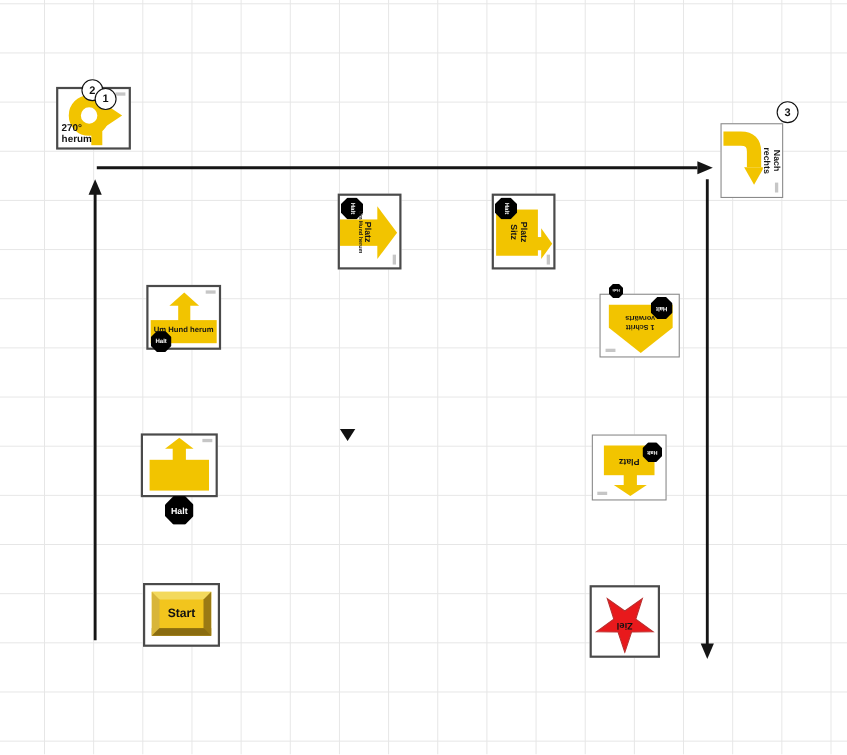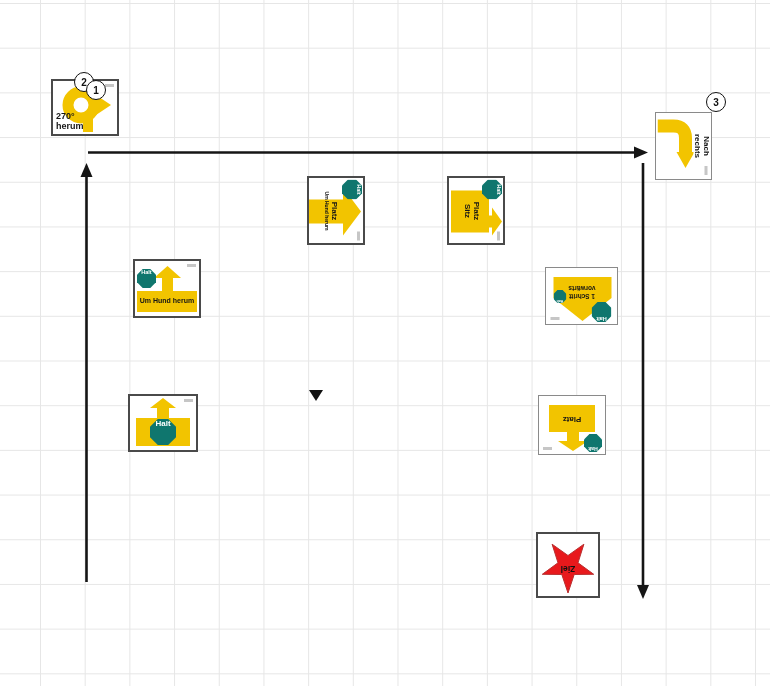--- a/index.html
+++ b/index.html
@@ -14,23 +14,23 @@
     background-position:40px 3px;
   }
   .overlay { position:absolute; left:0; top:0; width:770px; height:686px; }
   .sign { position:absolute; background:#fff; box-sizing:border-box; }
   .b-dark { border:2px solid #4a4a4a; }
   .b-lite { border:1.5px solid #8a8a8a; }
   .inner { position:absolute; left:50%; top:50%; }
   .r90  { transform:translate(-50%,-50%) rotate(90deg); }
   .r180 { transform:translate(-50%,-50%) rotate(180deg); }
   .oct {
-    position:absolute; background:#0f766e; color:#fff; font-weight:bold;
+    position:absolute; background:#000000; color:#fff; font-weight:bold;
     clip-path:polygon(30% 0%,70% 0%,100% 30%,100% 70%,70% 100%,30% 100%,0% 70%,0% 30%);
-    display:flex; justify-content:center; text-align:center;
+    display:flex; align-items:center; justify-content:center; text-align:center;margin-top:32px;
   }
   .num { position:absolute; top:3px; right:3px; width:9px; height:3px; background:#c6c6c6; }
   .marker {
     position:absolute; width:20px; height:20px; border-radius:50%;
     background:#fff; border:1.6px solid #111; box-sizing:border-box;
     display:flex; align-items:center; justify-content:center;
     font-size:10px; font-weight:bold; color:#111;
   }
   .sign-text { position:absolute; left:0; right:0; text-align:center; color:#151515; }
   .bold { font-weight:bold; }
@@ -192,20 +192,25 @@
         <rect x="25" y="10" width="12" height="13" fill="#F2C400"></rect>
         <polygon points="16,12 31,2 46,12" fill="#F2C400"></polygon>
       </svg>
       <div class="oct" style="left:2px; top:1px; width:18px; height:18px; font-size:5px;">
           <span>Halt</span>
         </div>
       <div class="sign-text bold" style="top:29px; font-size:8px;">Platz</div>
     </div>
   </div>
 
+  <div class="sign b-dark" style="left:130px; top:530px; width:70px; height:58px;">
+    <div class="start-btn">
+        <span>Start</span>
+      </div>
+  </div>
 
   <div class="sign b-dark" style="left:536px; top:532px; width:64px; height:66px;">
     <div class="inner r180" style="width:60px; height:62px;">
       <svg style="position:absolute; left:0; top:2px;" width="60" height="56" viewBox="0 0 60 56">
         <polygon points="30,1 36.2,19.5 55.7,19.7 40,31.2 45.9,49.8 30,38.5 14.1,49.8 20,31.2 4.3,19.7 23.8,19.5" fill="#E8191C" stroke="#b93030" stroke-width="1"></polygon>
       </svg>
       <div class="sign-text bold" style="top:22px; font-size:8.5px; color:#111;">Ziel</div>
     </div>
   </div>
 

